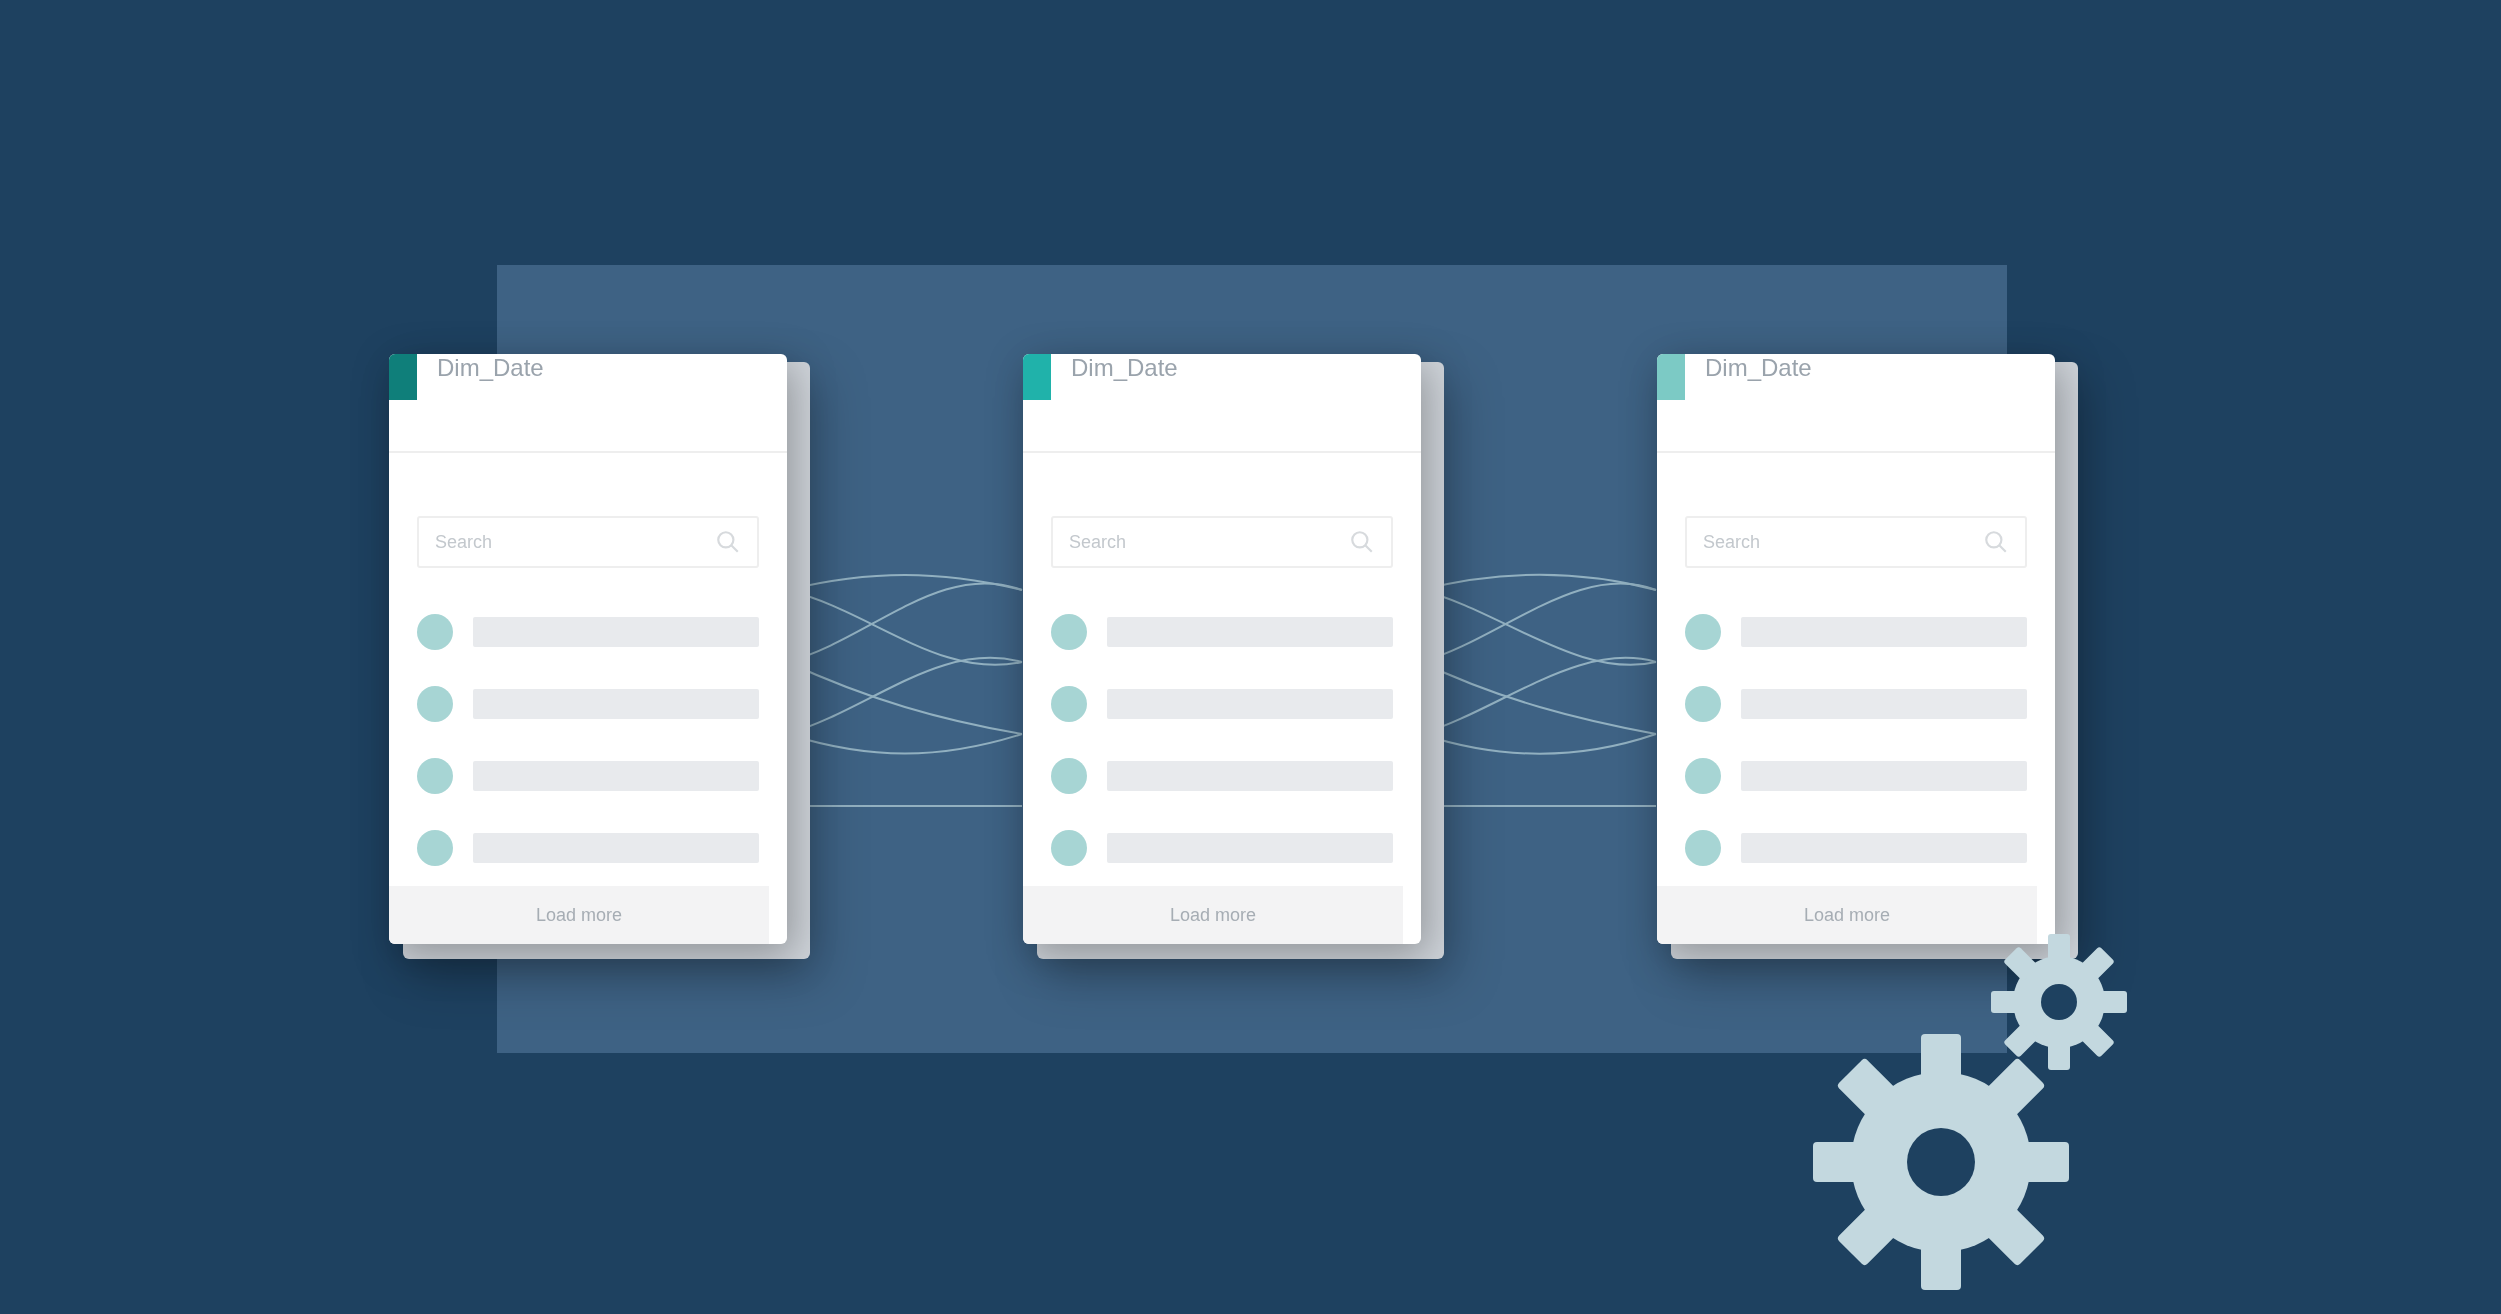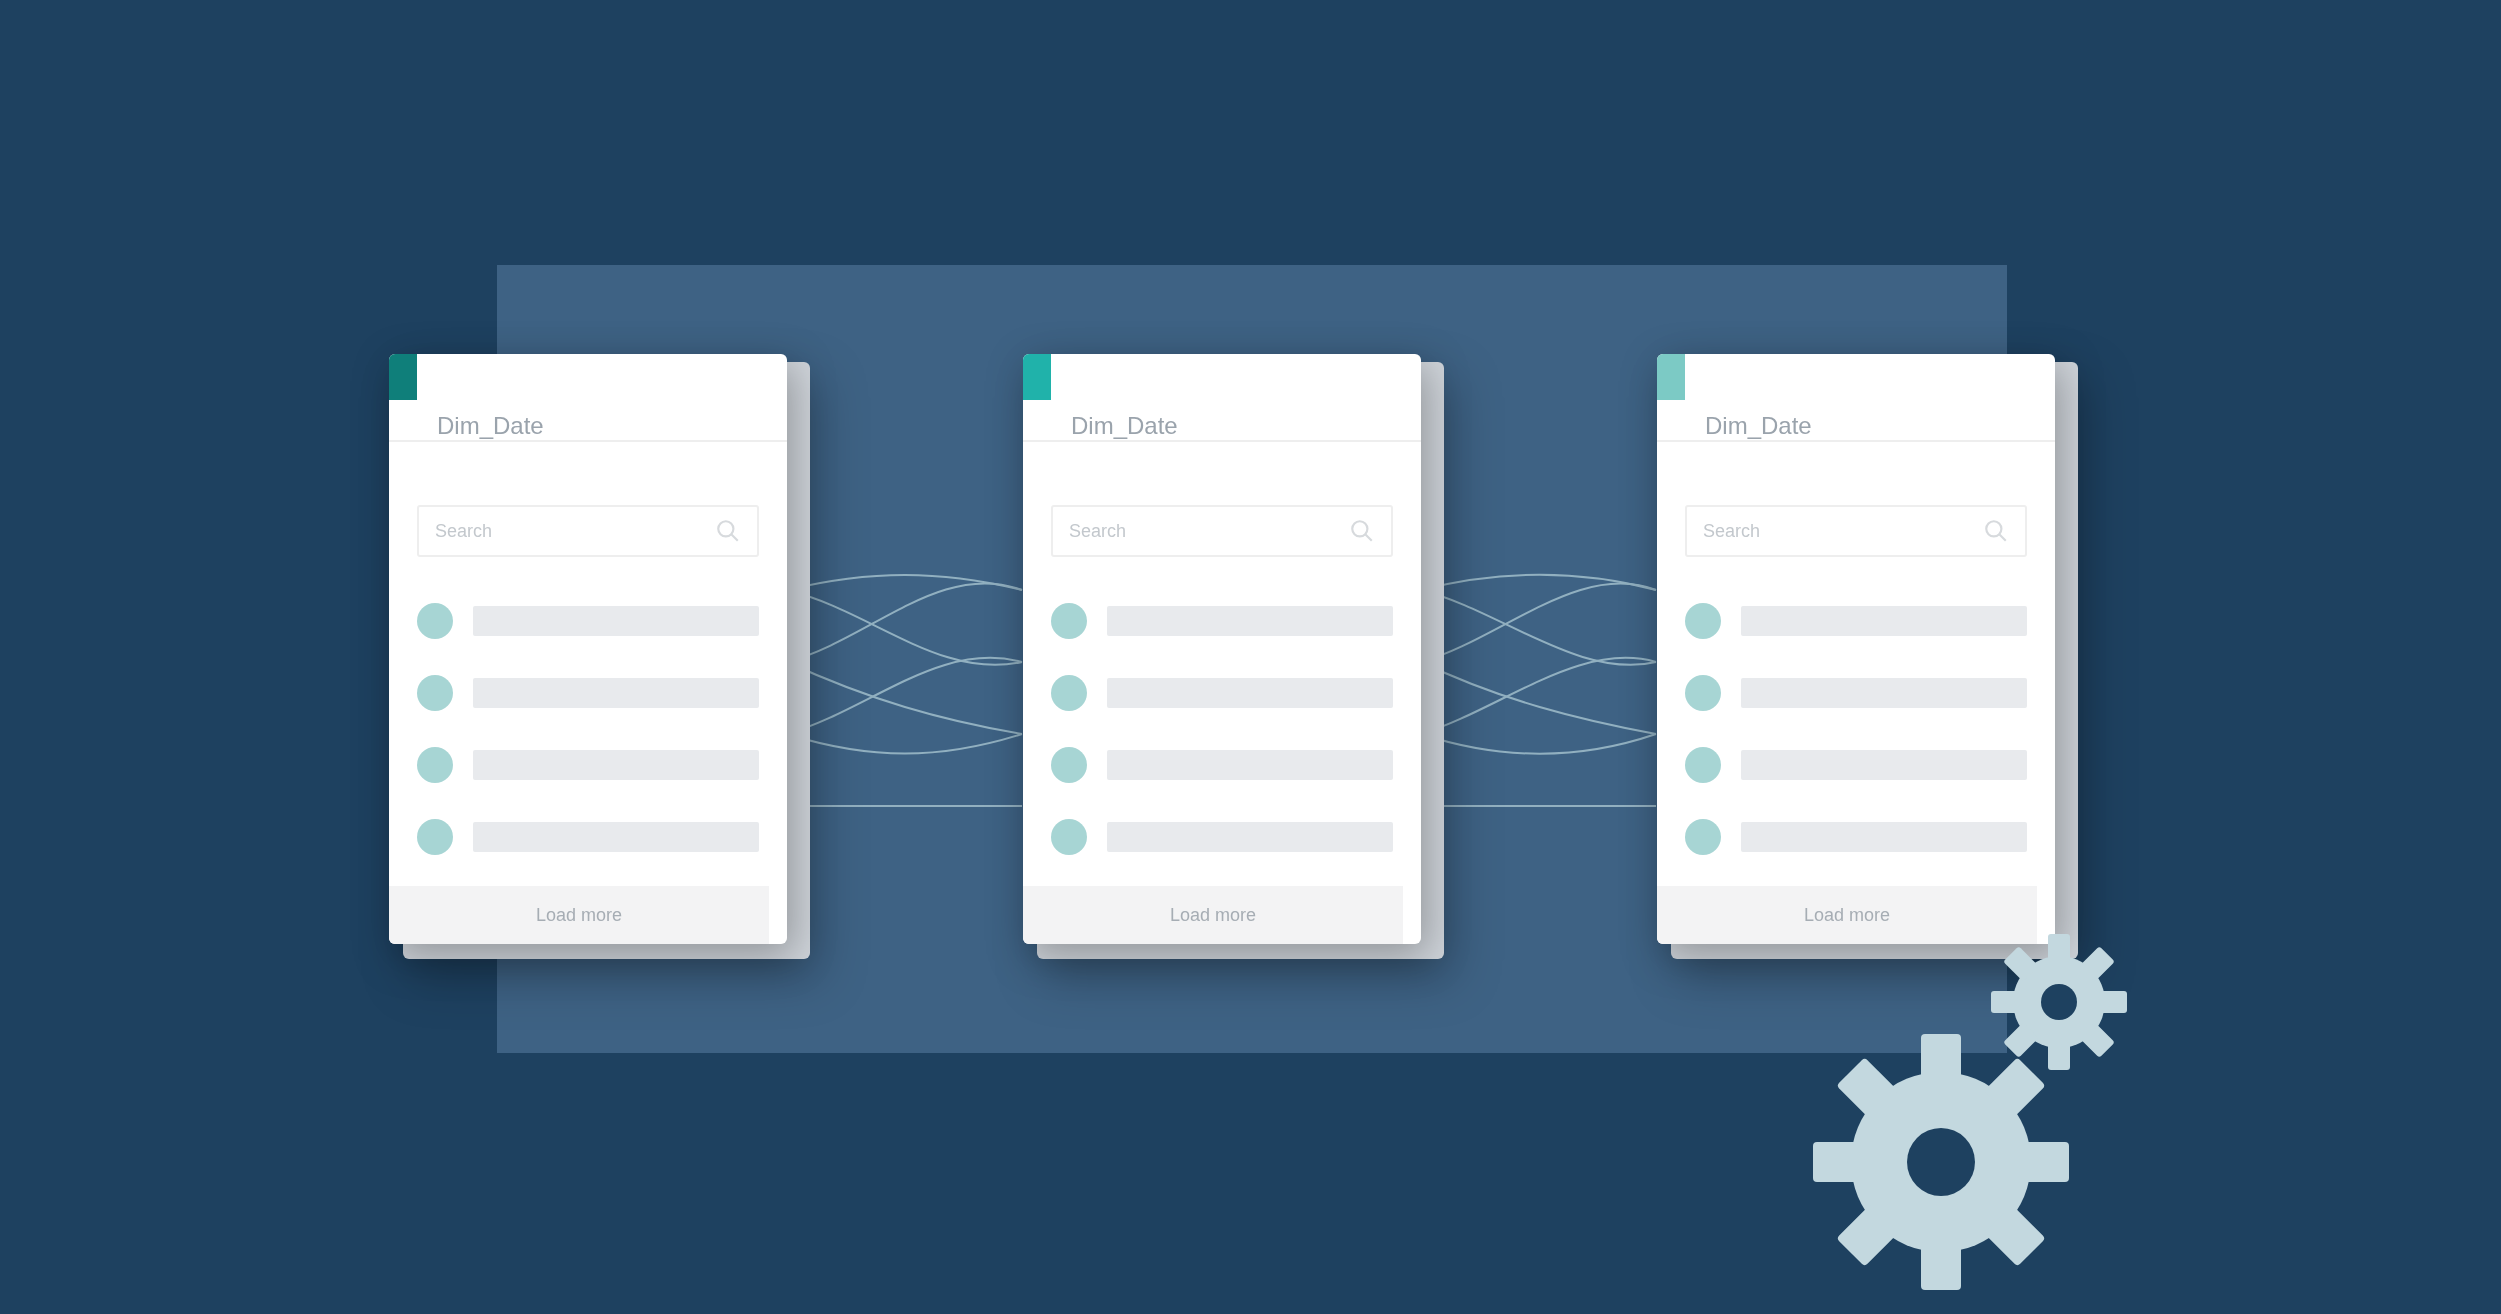--- a/index.html
+++ b/index.html
@@ -30,24 +30,24 @@
   .card {
     position: absolute;
     width: 398px;
     height: 590px;
     background: #ffffff;
     border-radius: 6px;
     overflow: hidden;
     filter: drop-shadow(6px 12px 20px rgba(0,0,0,0.30));
   }
   .card-header {
-    height: 88px;
+    height: 99px;
     border-bottom: 2px solid #eeeeee;
     display: flex;
-    align-items: flex-end;
+    align-items: flex-start;
     position: relative;
   }
   .tab-accent {
     width: 28px;
     height: 46px;
     position: absolute;
     left: 0;
     top: 0;
   }
   .card-title {

